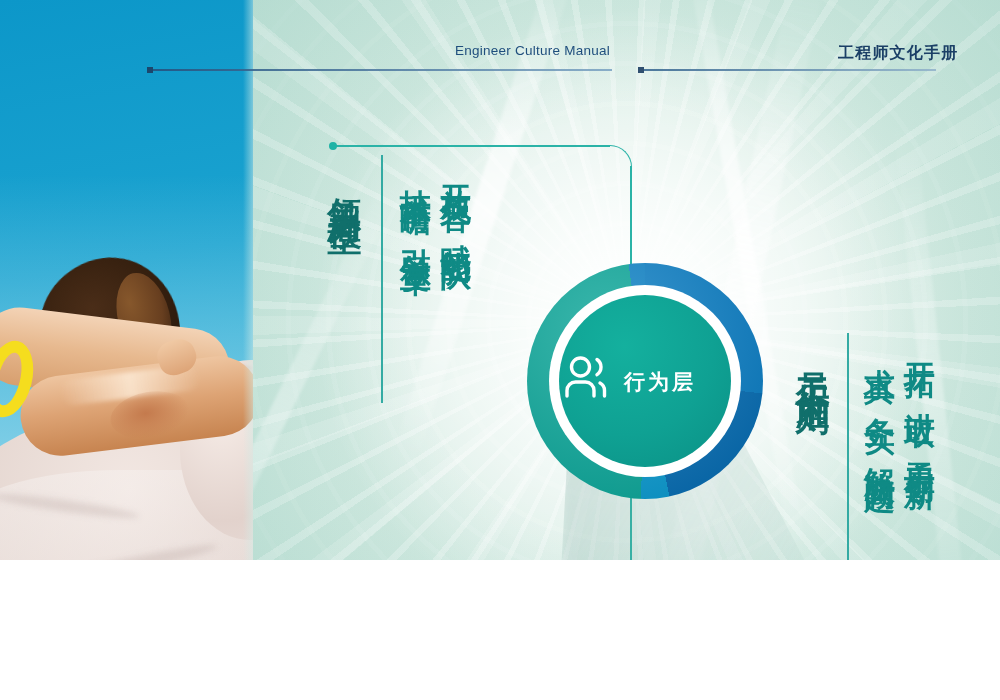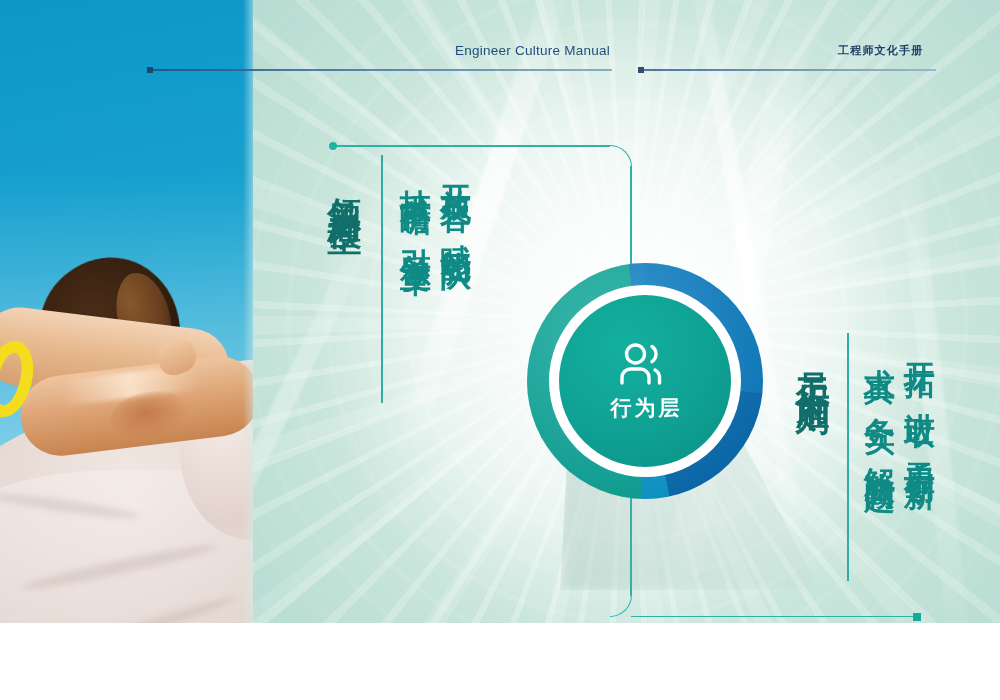--- a/index.html
+++ b/index.html
@@ -3,21 +3,21 @@
 <meta charset="utf-8">
 <style>
   html, body {
     margin: 0;
     padding: 0;
     background: #ffffff;
   }
   #page {
     position: relative;
     width: 1000px;
-    height: 623px;
+    height: 560px;
     overflow: hidden;
     font-family: "Liberation Sans", "DejaVu Sans", sans-serif;
     background: #e3f2ec;
   }
 
   
   .photo-panel {
     position: absolute;
     left: 0; top: 0;
     width: 253px; height: 700px;
@@ -199,21 +199,21 @@
     width:6px; height:6px; background:#1d3f63;
   }
   .header-en {
     position:absolute; left:455px; top:43px;
     font-size:13.5px; letter-spacing:.25px;
     color:#1f4e7d; font-weight:400;
     white-space:nowrap;
   }
   .header-cn {
     position:absolute; left:838px; top:43px;
-    font-size:11px; letter-spacing:1.2px;
+    font-size:16px; letter-spacing:1.2px;
     color:#1b3f66; font-weight:700;
     white-space:nowrap;
   }
 
   
   .frame-top {
     position:absolute; left:332px; top:145px; width:278px; height:1.6px;
     background:#2bb3a7;
   }
   .frame-top::before {
@@ -277,22 +277,22 @@
   }
   .badge-white {
     position:absolute; left:22px; top:22px; right:22px; bottom:22px;
     border-radius:50%;
     background:#ffffff;
   }
   .badge-inner {
     position:absolute; left:32px; top:32px; right:32px; bottom:32px;
     border-radius:50%;
     background: radial-gradient(circle at 38% 30%, #14b09e 0%, #0fa193 55%, #0a9085 100%);
-    display:flex; flex-direction:column;
-    align-items:center; justify-content:center;
+    display:flex; flex-direction:row;
+    align-items:center; 
     color:#ffffff;
   }
   .badge-icon { margin-bottom:4px; }
   .badge-cn {
     font-size:21px; font-weight:700; letter-spacing:3px;
     line-height:1.1; margin-top:2px; color:#ffffff;
     text-indent:3px;
   }
   .badge-en {
     font-family:"Liberation Serif","DejaVu Serif",serif;

